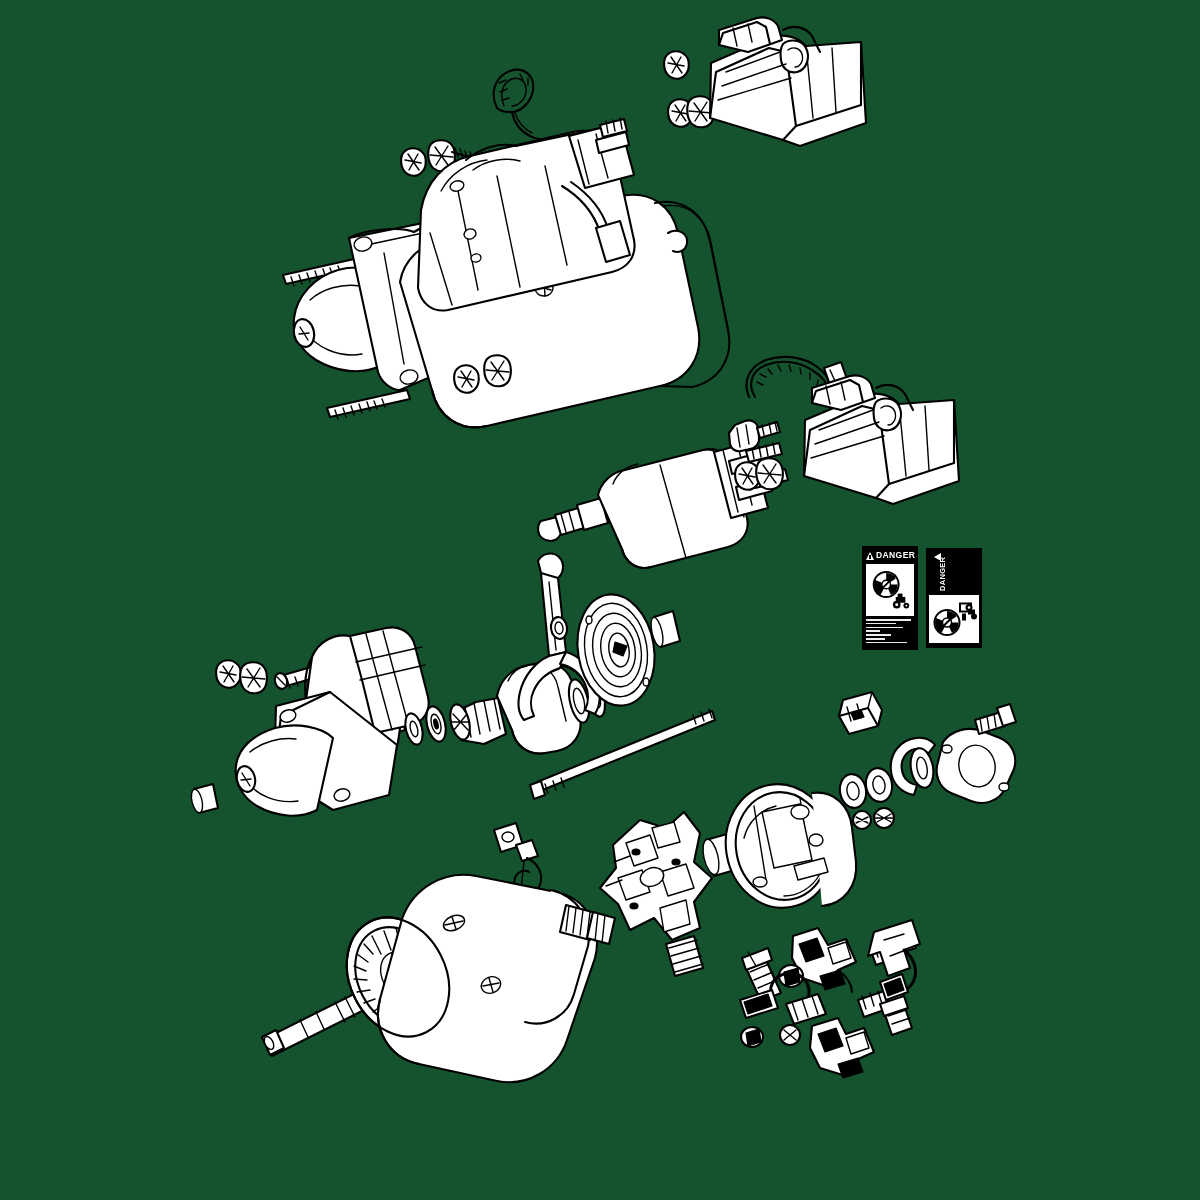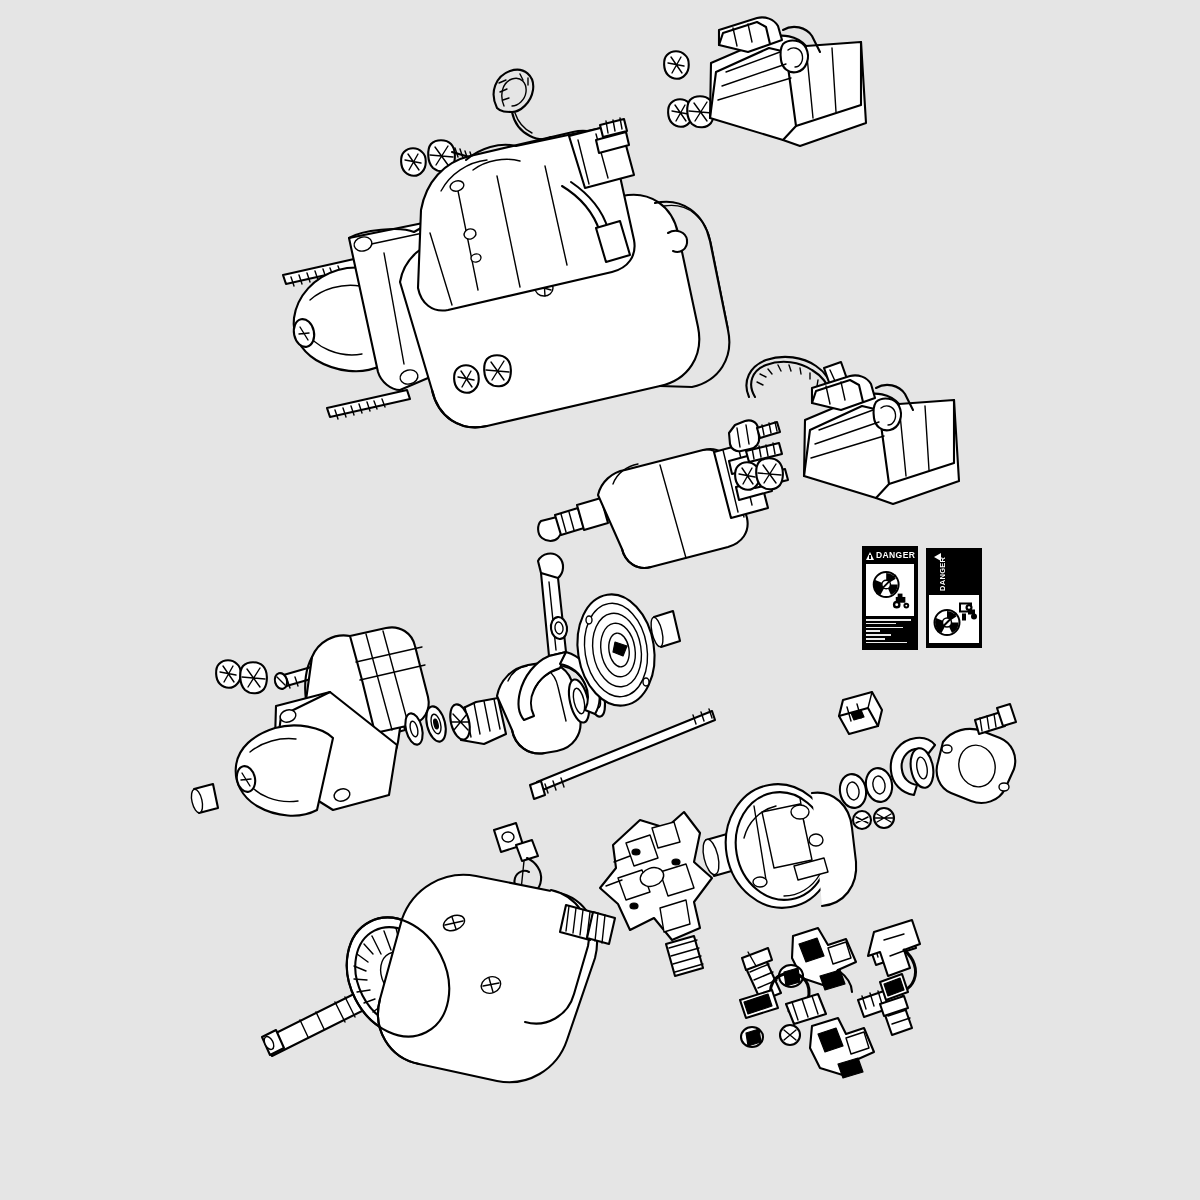--- a/index.html
+++ b/index.html
@@ -8,21 +8,21 @@
     padding: 0;
     background: #ffffff;
   }
   body {
     font-family: "Liberation Sans", sans-serif;
   }
   #sheet {
     position: relative;
     width: 1200px;
     height: 1200px;
-    background: #e5e5e5;
+    background: #14532d;
     overflow: hidden;
   }
   #art {
     position: absolute;
     left: 0; top: 0;
     width: 1200px;
     height: 1200px;
   }
   
   .ln {

